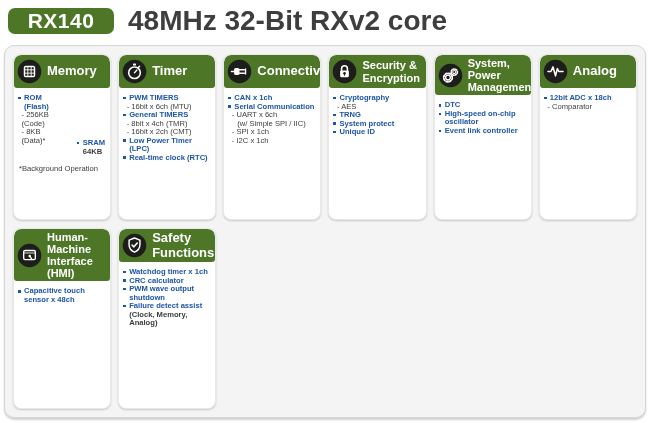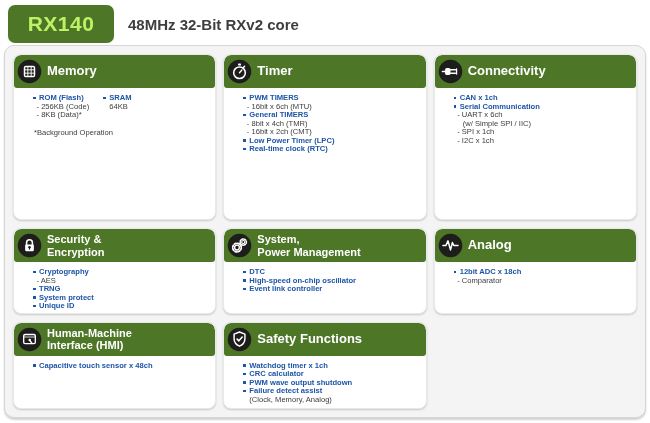--- a/index.html
+++ b/index.html
@@ -4,60 +4,60 @@
 <style>
   html,body{margin:0;padding:0;}
   body{
     width:650px;height:423px;position:relative;overflow:hidden;
     background:#ffffff;font-family:"Liberation Sans",sans-serif;
     -webkit-font-smoothing:antialiased;
   }
   
   .top-bar{position:absolute;left:8px;top:5px;display:flex;align-items:center;}
   .badge{
-    background:var(--green);color:#bef264;font-weight:bold;font-size:21px;
-    width:106px;height:38px;border-radius:7px;display:flex;align-items:center;
+    background:var(--green);color:#ffffff;font-weight:bold;font-size:21px;
+    width:106px;height:26px;border-radius:7px;display:flex;align-items:center;
     justify-content:center;letter-spacing:.5px;
   }
-  .main-title{margin-left:14px;font-size:15px;font-weight:bold;color:#3e3e3e;white-space:nowrap;}
+  .main-title{margin-left:14px;font-size:28px;font-weight:bold;color:#3e3e3e;white-space:nowrap;}
 
   
   .panel{
     position:absolute;left:4px;top:45px;width:642px;height:373px;box-sizing:border-box;
     background:#f4f4f4;border:1px solid #d6d6d6;border-radius:10px;
     box-shadow:0 2px 2px rgba(0,0,0,.18);padding:8px;
   }
-  .grid{display:grid;grid-template-columns:repeat(3,1fr);grid-template-rows:166px 1fr;gap:8px 7px;height:100%;}
+  .grid{display:grid;grid-template-columns:repeat(6,1fr);grid-template-rows:166px 1fr;gap:8px 7px;height:100%;}
 
   
   .card{
     background:#fff;border-radius:8px;overflow:hidden;display:flex;flex-direction:column;
     box-shadow:0 1px 2px rgba(0,0,0,.18);border:1px solid #e9e9e9;box-sizing:border-box;
   }
   .card-header{
     background:var(--green);display:flex;align-items:center;
     padding:2px 3px;min-height:29px;border-radius:7px 7px 3px 3px;flex:0 0 auto;
   }
   .ic{width:25px;height:25px;flex:0 0 auto;display:block;}
   .card-title{
     color:#fff;font-weight:bold;font-size:13px;line-height:1.1;margin-left:5px;
     white-space:pre-line;
   }
   .card.two-line .card-title{font-size:11px;}
-  .card-body{padding:6px 5px 4px 18px;font-size:7.6px;line-height:8.5px;}
+  .card-body{padding:6px 5px 4px 3px;font-size:7.6px;line-height:8.5px;}
   .item{color:#3c3c3c;}
   .item.main{color:var(--blue);font-weight:bold;position:relative;padding-left:7px;}
   .item.main::before{
     content:"";position:absolute;left:1px;top:2.8px;width:2.7px;height:2.7px;background:var(--blue);
   }
   .item.sub{padding-left:4.5px;}
   .item.sub2{padding-left:10px;}
-  .item.plain{padding-left:7px;}
+  .item.plain{padding-left:7px;font-weight:bold;}
   .cols{display:flex;}
-  .col + .col{margin-left:13px;}
+  .col + .col{margin-left:13px;margin-top:45px;}
   .footnote{margin-top:9px;color:#3c3c3c;padding-left:2px;}
 </style>
 </head>
 <body style="--green: #4d7627; --blue: #1d55a6;">
 
 <div class="top-bar">
   <div class="badge">RX140</div>
   <div class="main-title">48MHz 32-Bit RXv2 core</div>
 </div>
 

